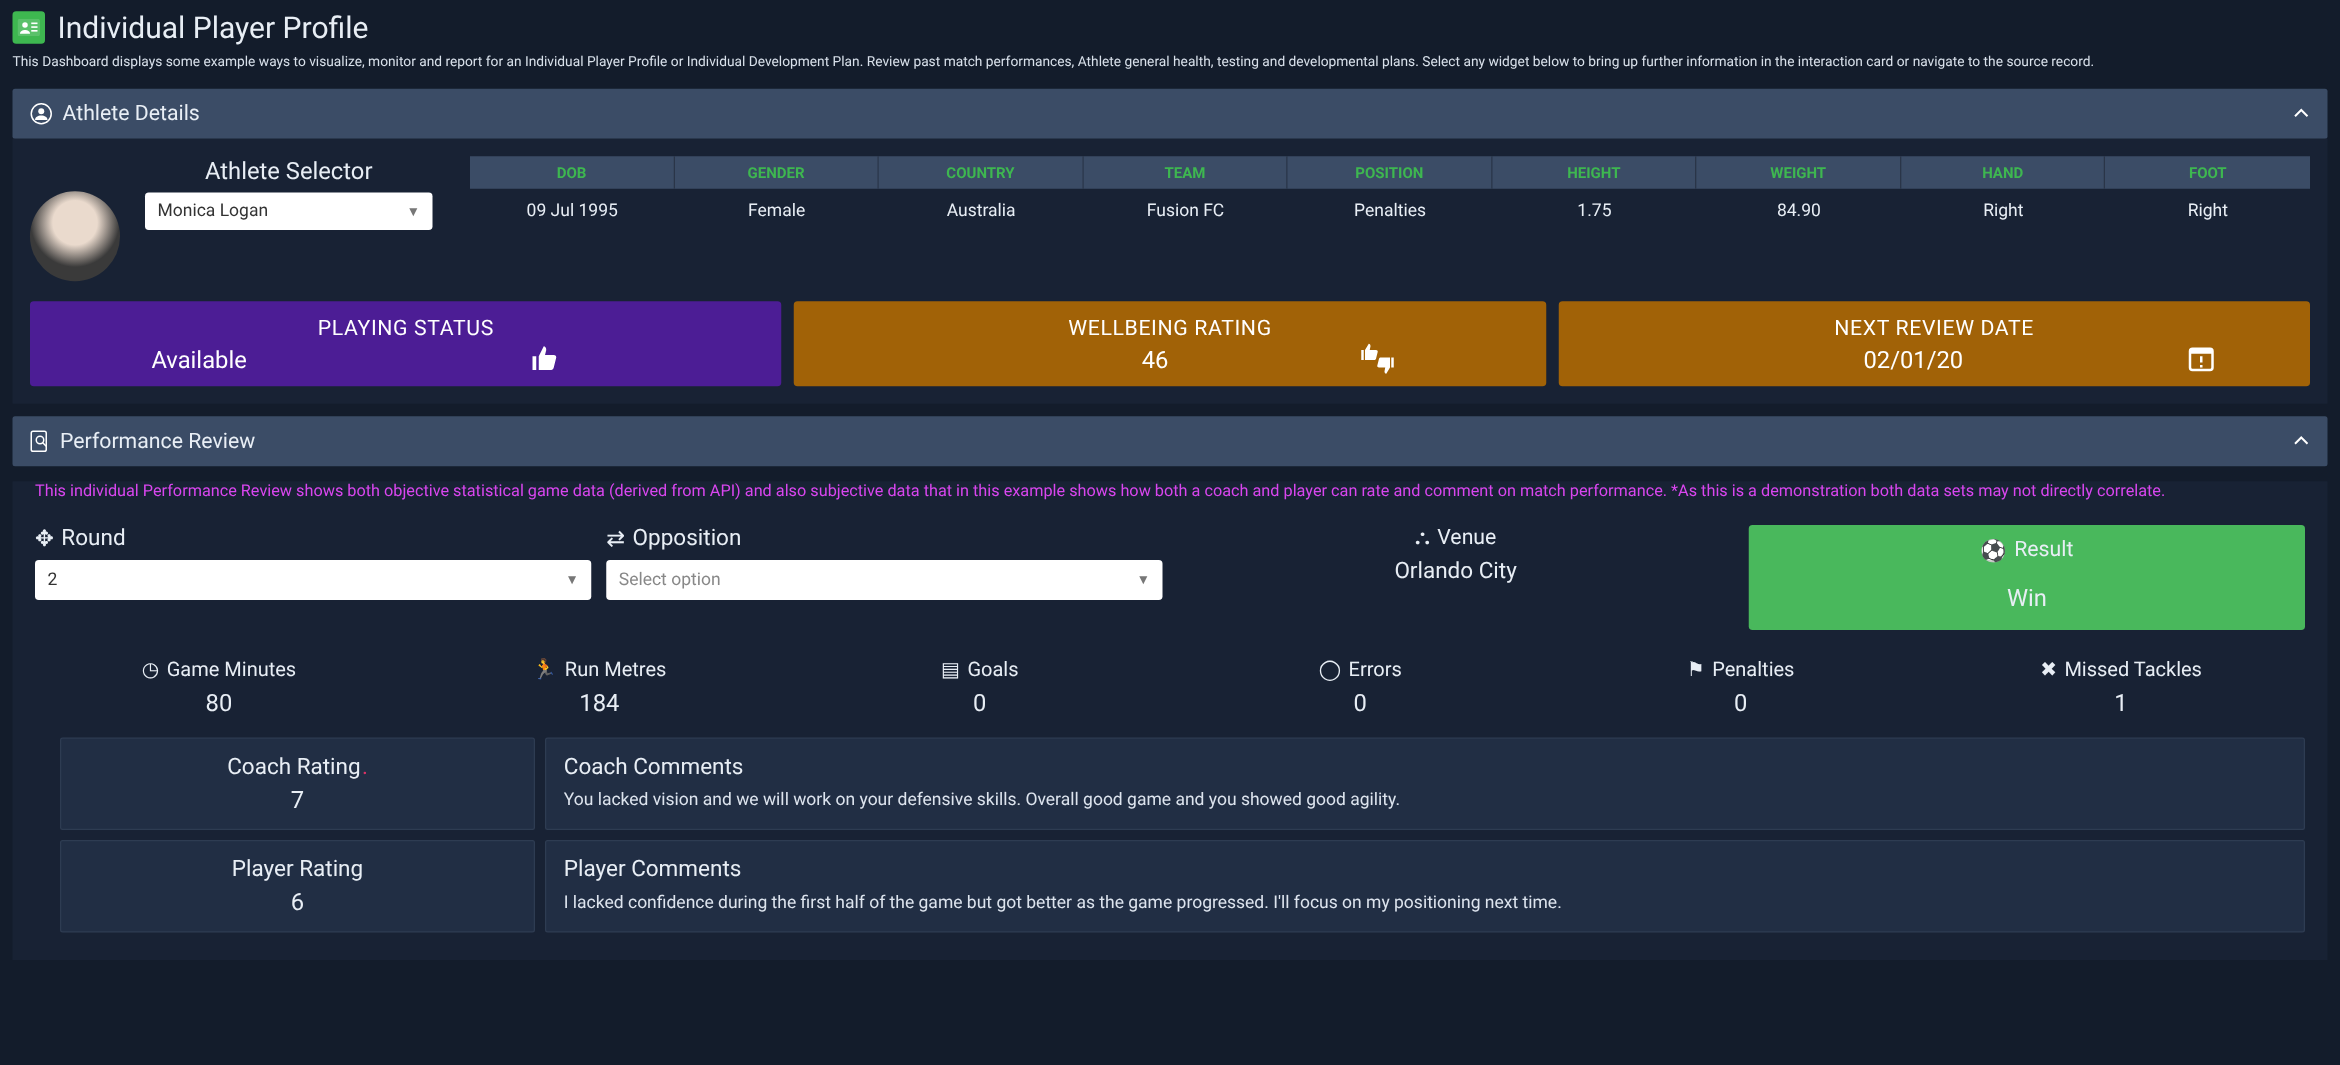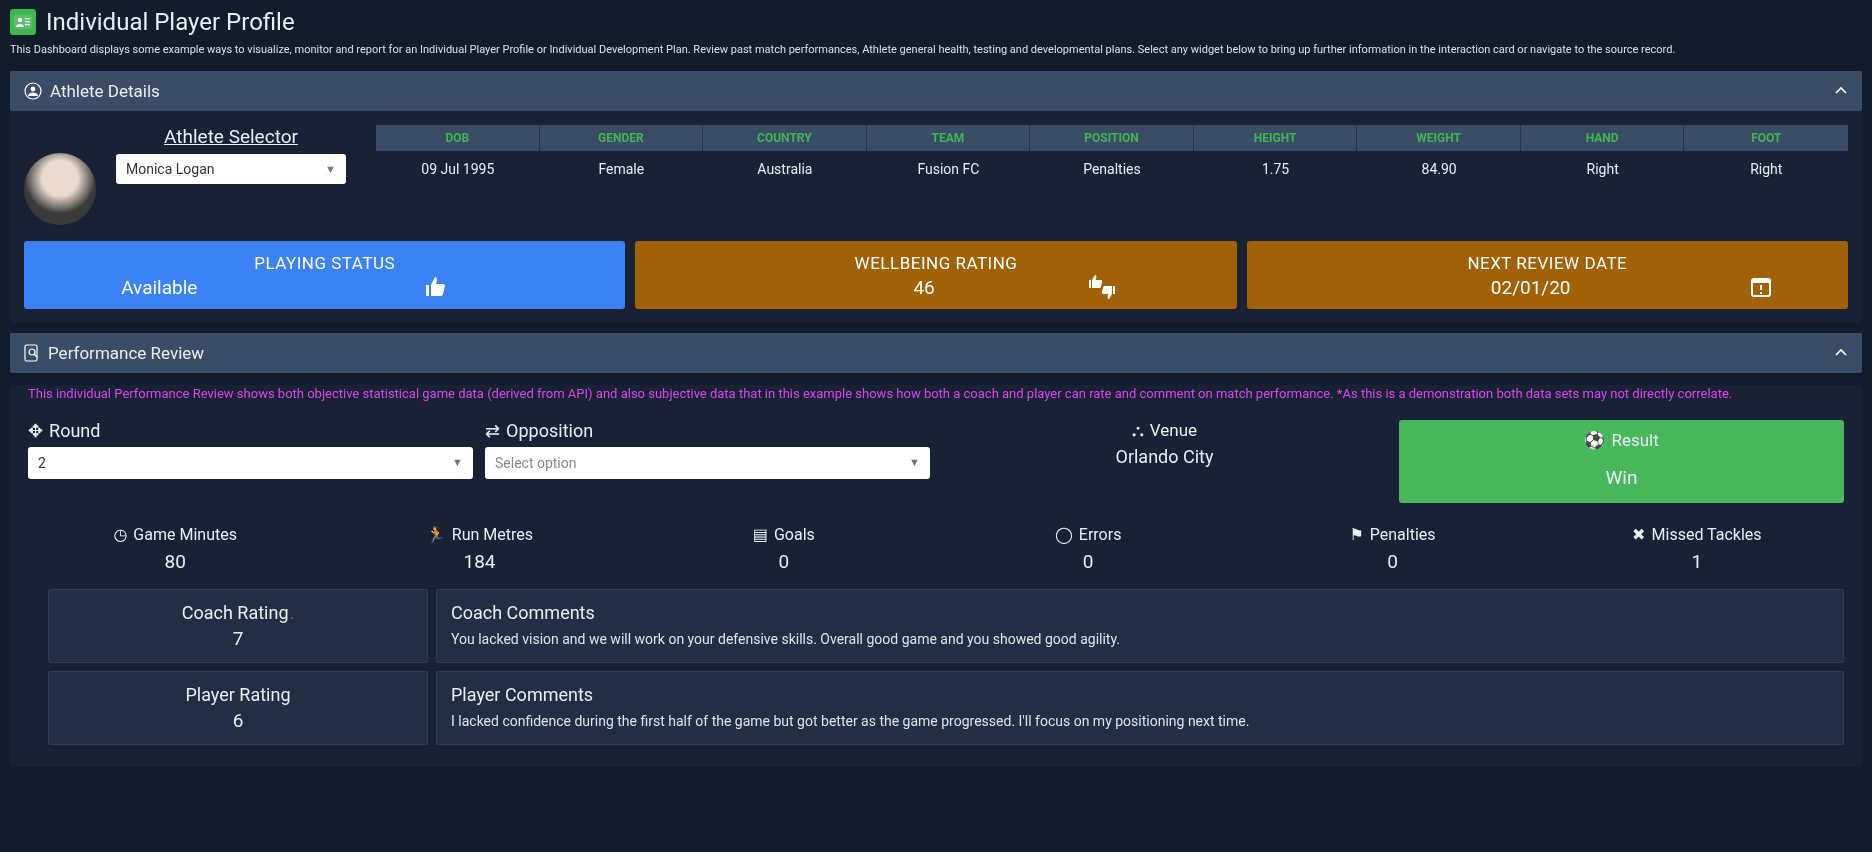--- a/index.html
+++ b/index.html
@@ -26,41 +26,41 @@
   .panel-body { background:#182234; padding:14px 14px; }
 
   .athlete-top { display:flex; gap:20px; align-items:flex-start; }
   .athlete-left { display:flex; gap:20px; align-items:flex-start; }
   .avatar {
     width:72px; height:72px; border-radius:50%; background:#c7c7c7;
     background: radial-gradient(circle at 50% 35%, #eadacd 0 30%, #3a3a3a 60%);
     flex:0 0 72px;
     margin-top:28px;
   }
-  .selector-col { text-align:center;text-decoration:underline; }
+  .selector-col { text-align:center; }
   .selector-label { font-size:19px; margin-bottom:6px; }
   .select-box {
     background:#fff; color:#333; border-radius:3px; height:30px;
     display:flex; align-items:center; justify-content:space-between;
     padding:0 10px; min-width:230px; font-size:14px; cursor:pointer;
   }
   .select-caret { color:#777; font-size:11px; }
 
   .detail-table { flex:1; margin-left:10px; }
   .dt-head, .dt-row { display:grid; grid-template-columns: repeat(8,1fr); }
   .dt-head div {
     background:#3b4c66; color:#3eb750; font-size:12px; font-weight:700;
     text-align:center; padding:6px 4px; border-right:1px solid #2a3548;
   }
   .dt-head div:last-child { border-right:none; }
   .dt-row div { text-align:center; padding:10px 4px; font-size:14px; }
 
   .status-row { display:grid; grid-template-columns:1fr 1fr 1fr; gap:10px; margin-top:16px; }
   .status-card { border-radius:3px; padding:12px 18px 14px; color:#fff; }
-  .status-card.green { background:#3b82f6; }
+  .status-card.green { background:#4c1d95; }
   .status-card.orange { background:#a16207; }
   .sc-title { text-align:center; font-size:17px; margin-bottom:6px; letter-spacing:0.5px;}
   .sc-body { display:flex; align-items:center; justify-content:space-between; }
   .sc-value { font-size:19px; font-weight:400; }
   .sc-body-center { justify-content:center; position:relative;}
   .sc-icon-right { position:absolute; right:28%; }
 
   .perf-desc { font-size:13px; color:#d946ef; margin:12px 4px 16px; line-height:1.4;}
 
   .filters-row { display:grid; grid-template-columns:1fr 1fr 1fr 1fr; gap:12px; margin:0 4px;}

